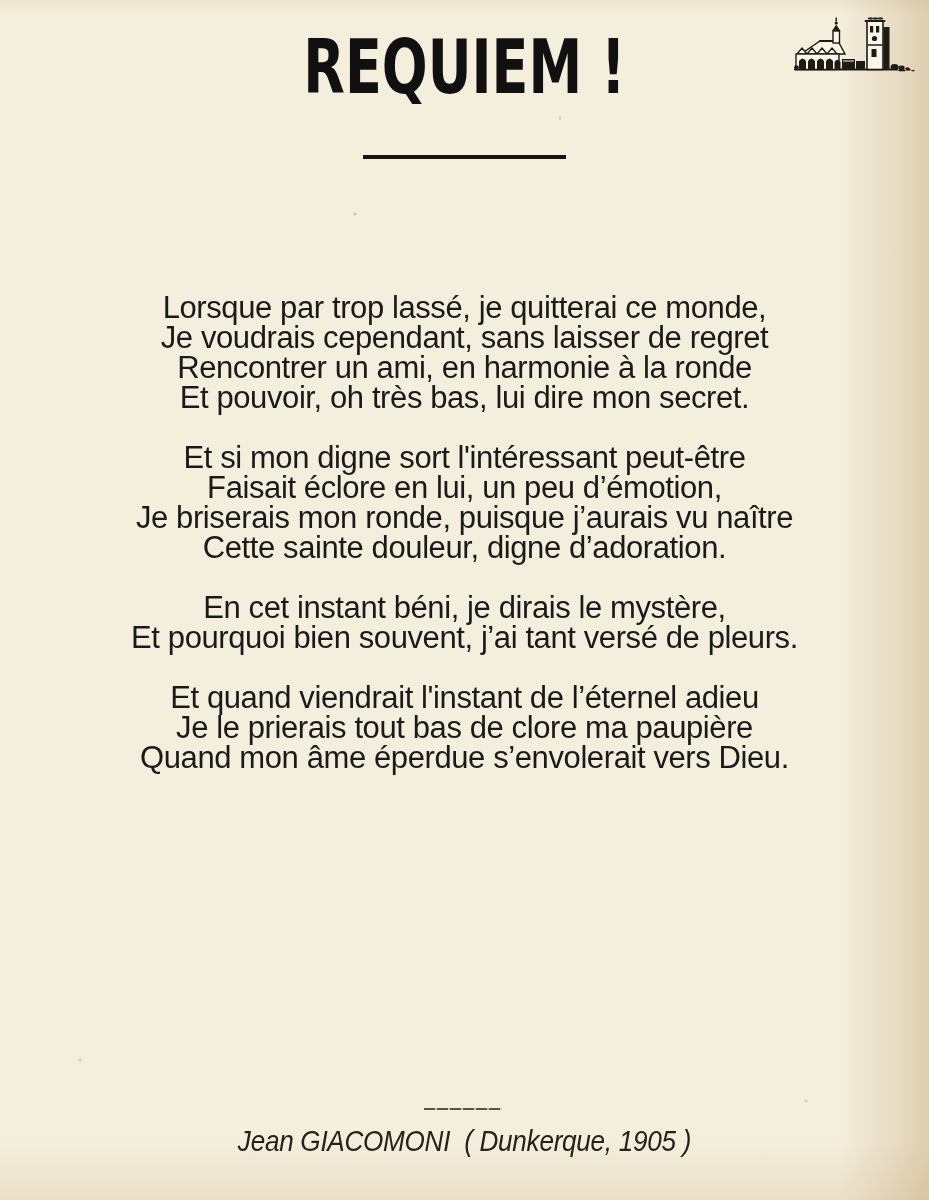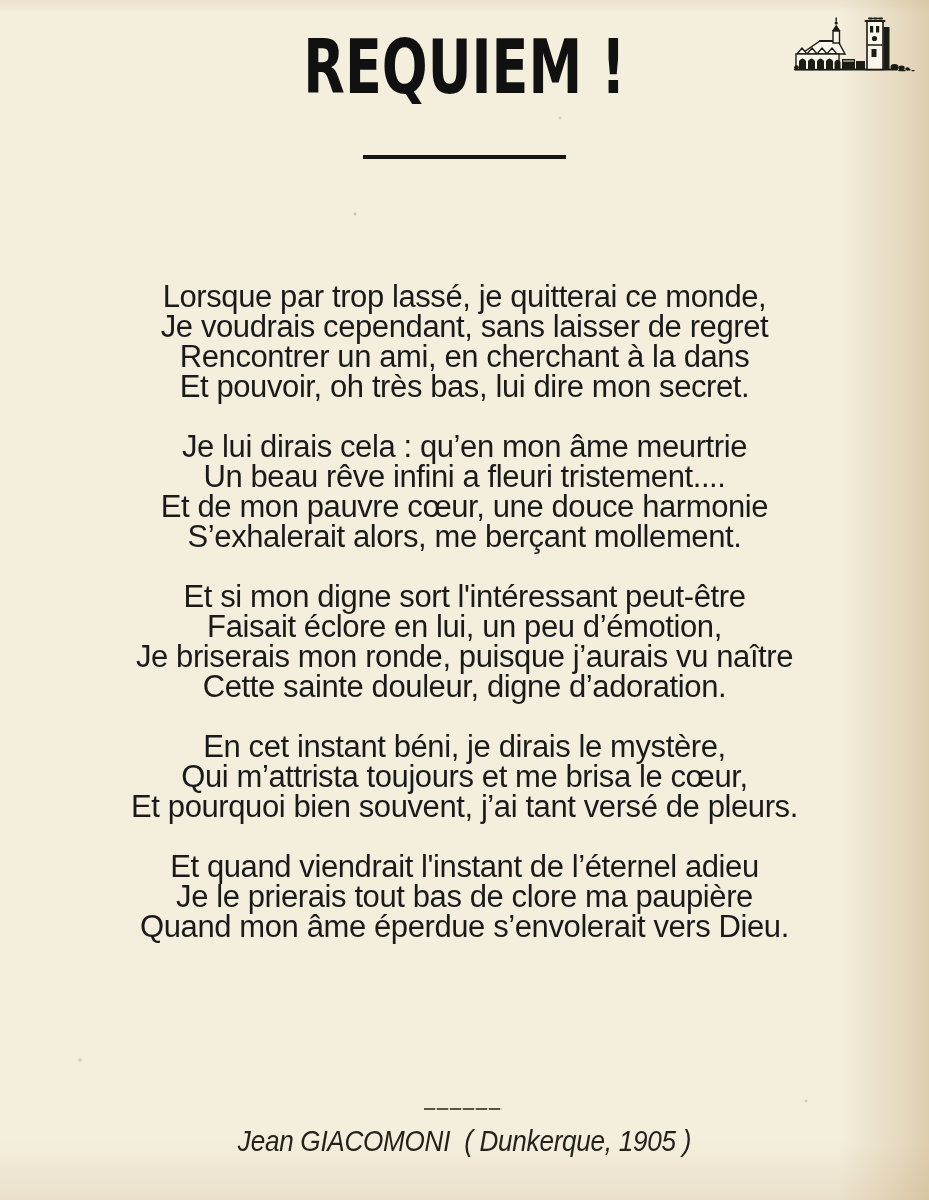--- a/index.html
+++ b/index.html
@@ -42,21 +42,21 @@
     width: 203px; height: 4px;
     background: #141414;
   }
   .church {
     position: absolute;
     top: 12px; right: 14px;
     width: 122px; height: 64px;
   }
   .poem {
     position: absolute;
-    top: 282px; left: 0; right: 0;
+    top: 293px; left: 0; right: 0;
     text-align: center;
     font-size: 31px;
     line-height: 30px;
     letter-spacing: -0.4px;
     color: #1a1a1a;
   }
   .stanza { margin: 0 0 30px 0; }
   .line { display: block; white-space: pre; }
   .footer-rule {
     position: absolute;
@@ -131,38 +131,31 @@
     </g>
   </svg>
 
   <div class="title">REQUIEM !</div>
   <div class="title-rule"></div>
 
   <div class="poem">
     <div class="stanza">
       <span class="line">Lorsque par trop lassé, je quitterai ce monde,</span>
       <span class="line">Je voudrais cependant, sans laisser de regret</span>
-      <span class="line">Rencontrer un ami, en cherchant à la dans</span>
+      <span class="line">Rencontrer un ami, en harmonie à la ronde</span>
       <span class="line">Et pouvoir, oh très bas, lui dire mon secret.</span>
-    </div>
-    <div class="stanza">
-      <span class="line">Je lui dirais cela : qu’en mon âme meurtrie</span>
-      <span class="line">Un beau rêve infini a fleuri tristement....</span>
-      <span class="line">Et de mon pauvre cœur, une douce harmonie</span>
-      <span class="line">S’exhalerait alors, me berçant mollement.</span>
     </div>
     <div class="stanza">
       <span class="line">Et si mon digne sort l'intéressant peut-être</span>
       <span class="line">Faisait éclore en lui, un peu d’émotion,</span>
       <span class="line">Je briserais mon ronde, puisque j’aurais vu naître</span>
       <span class="line">Cette sainte douleur, digne d’adoration.</span>
     </div>
     <div class="stanza">
       <span class="line">En cet instant béni, je dirais le mystère,</span>
-      <span class="line">Qui m’attrista toujours et me brisa le cœur,</span>
       <span class="line">Et pourquoi bien souvent, j’ai tant versé de pleurs.</span>
     </div>
     <div class="stanza">
       <span class="line">Et quand viendrait l'instant de l’éternel adieu</span>
       <span class="line">Je le prierais tout bas de clore ma paupière</span>
       <span class="line">Quand mon âme éperdue s’envolerait vers Dieu.</span>
     </div>
   </div>
 
   <div class="footer-rule"></div>

